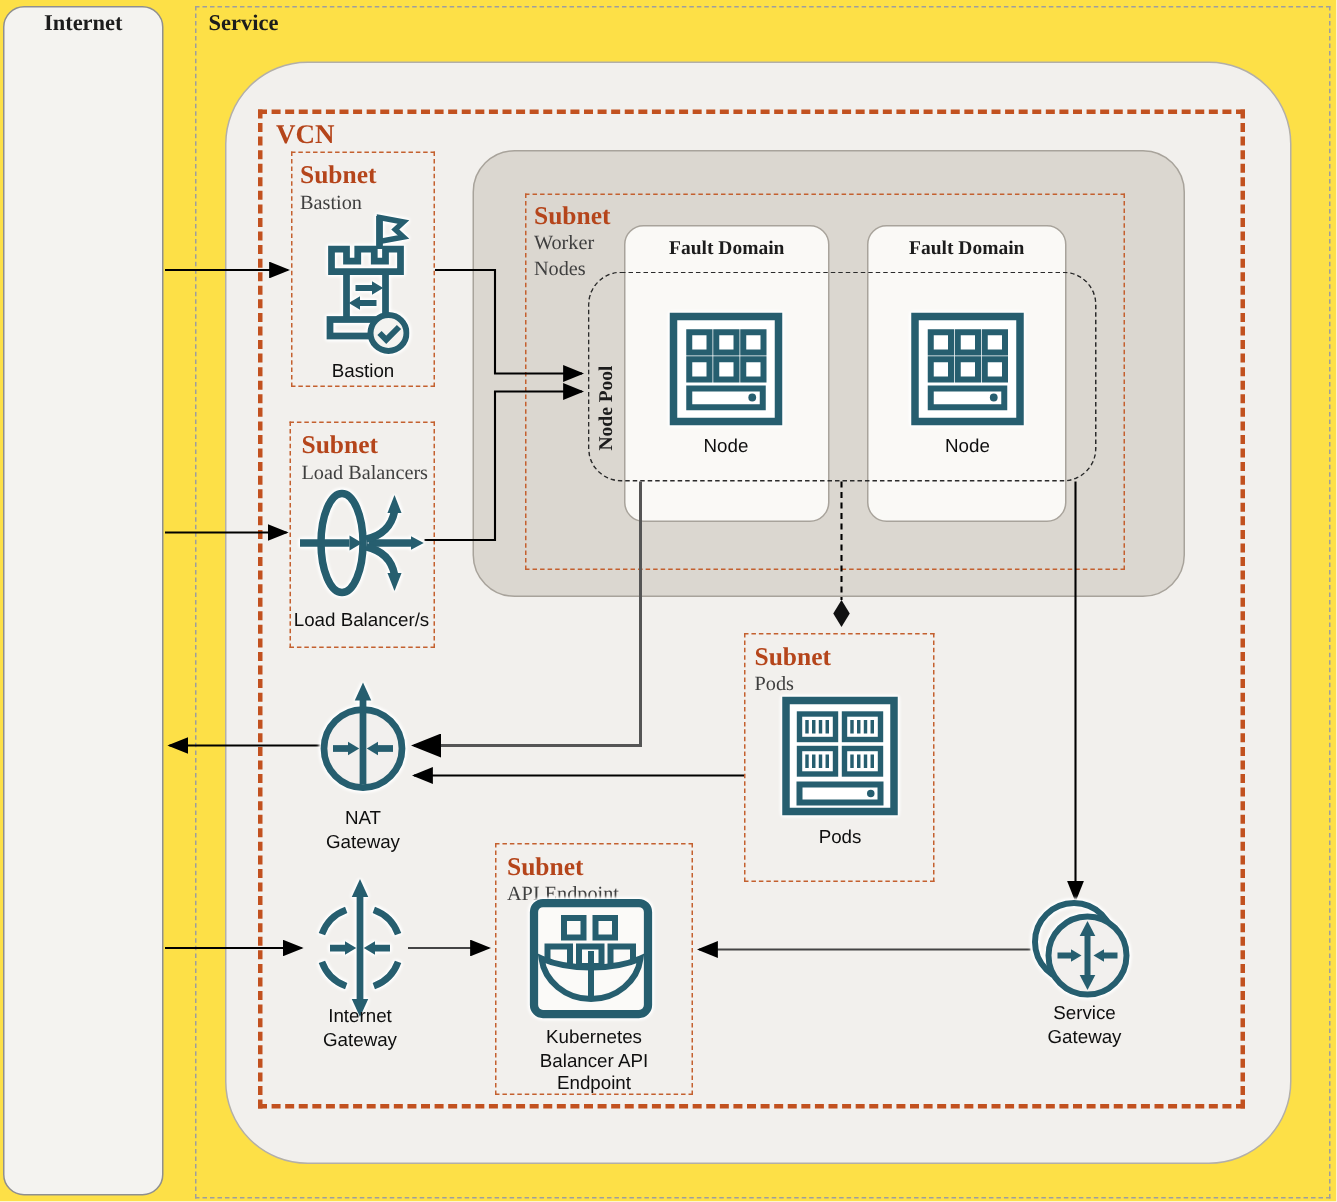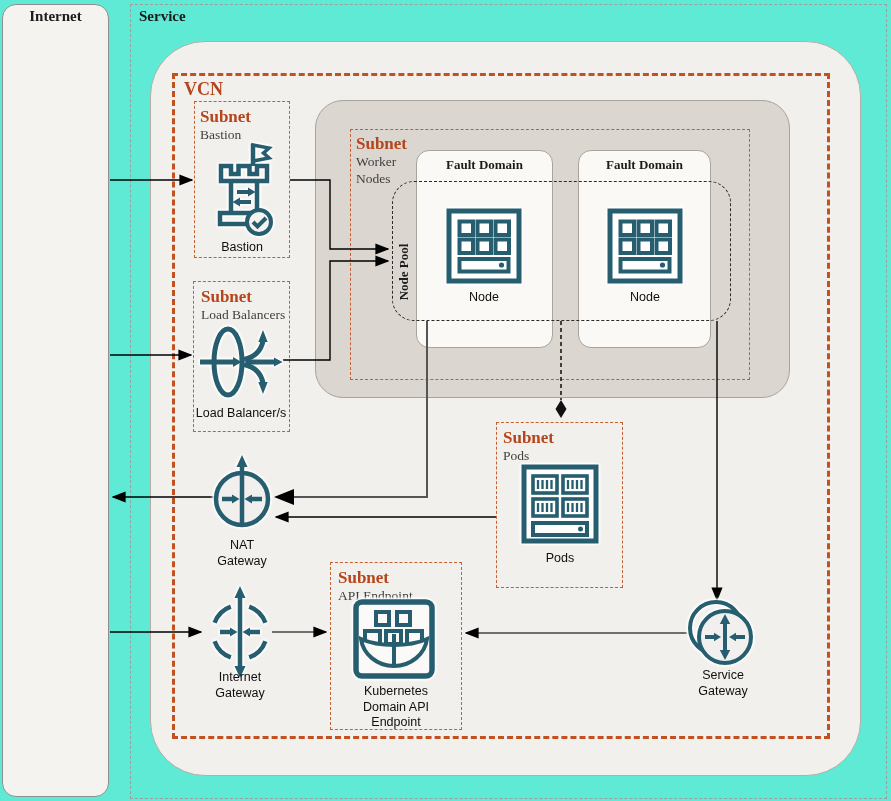--- a/index.html
+++ b/index.html
@@ -1,16 +1,16 @@
 <!DOCTYPE html>
 <html><head>
 <meta charset="utf-8">
 <style>
   html,body{margin:0;padding:0;background:#fff;}
-  #canvas{position:relative;width:891px;height:801px;background:#5eead4;
+  #canvas{position:relative;width:891px;height:801px;background:#fde047;
           font-family:"Liberation Serif",serif;overflow:hidden;}
   .abs{position:absolute;box-sizing:border-box;}
   .hdr{font-weight:bold;color:#1c1c1c;text-align:center;font-size:15px;}
   .hdr-sm{font-weight:bold;color:#1c1c1c;text-align:center;font-size:13px;}
   .caption{position:absolute;font-family:"Liberation Sans",sans-serif;font-size:12.5px;
            color:#0f0f0f;text-align:center;line-height:1.25;}
   .subku{font-size:17px;font-weight:bold;color:#b5451b;line-height:1.2;}
   .subname{font-size:13.5px;color:#3f3f3f;line-height:1.2;}
   .subnet{border:1.5px dashed #c4602f;}
   .icon{position:absolute;filter:drop-shadow(0 0 1px #fff) drop-shadow(0 0 1px #fff) drop-shadow(0 0 1px #fff);}
@@ -234,17 +234,17 @@
       <rect x="45" y="14" width="13" height="13"></rect>
       <rect x="13" y="33" width="15" height="13"></rect>
       <rect x="34" y="33" width="15" height="13"></rect>
       <rect x="55" y="33" width="15" height="13"></rect>
     </g>
     <path d="M9,41 C27,49 57,49 75,41 C73,56 59,68 42,68 C25,68 11,56 9,41 Z" fill="#fbfaf8" stroke="#265e6f" stroke-width="4"></path>
     <path d="M42,36 V68" stroke="#265e6f" stroke-width="4"></path>
   </svg>
   <div class="caption" style="left:330px;top:684px;width:132px;">
     <div>Kubernetes</div>
-    <div>Domain API</div>
+    <div>Balancer API</div>
     <div>Endpoint</div>
   </div>
 
 </div>
 
 </body></html>

